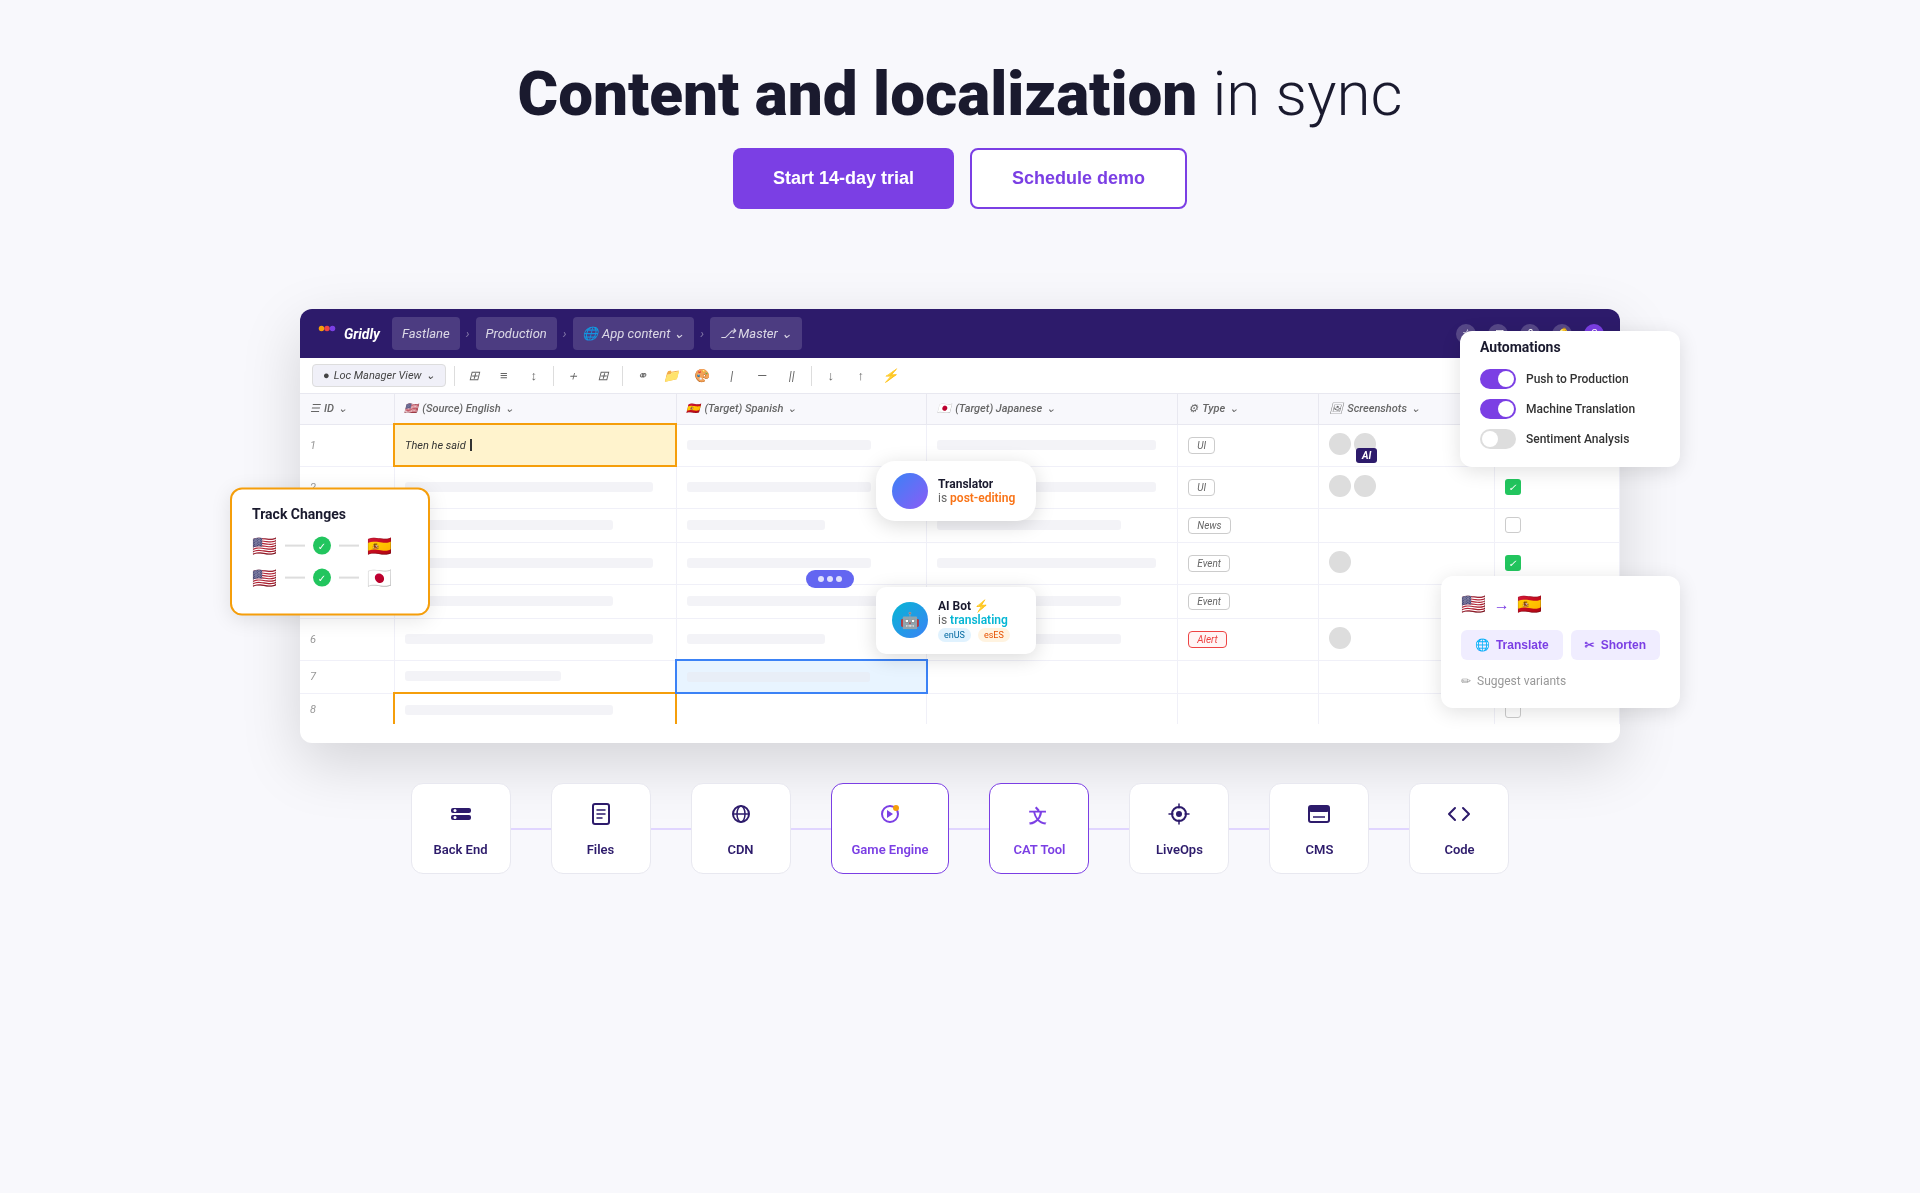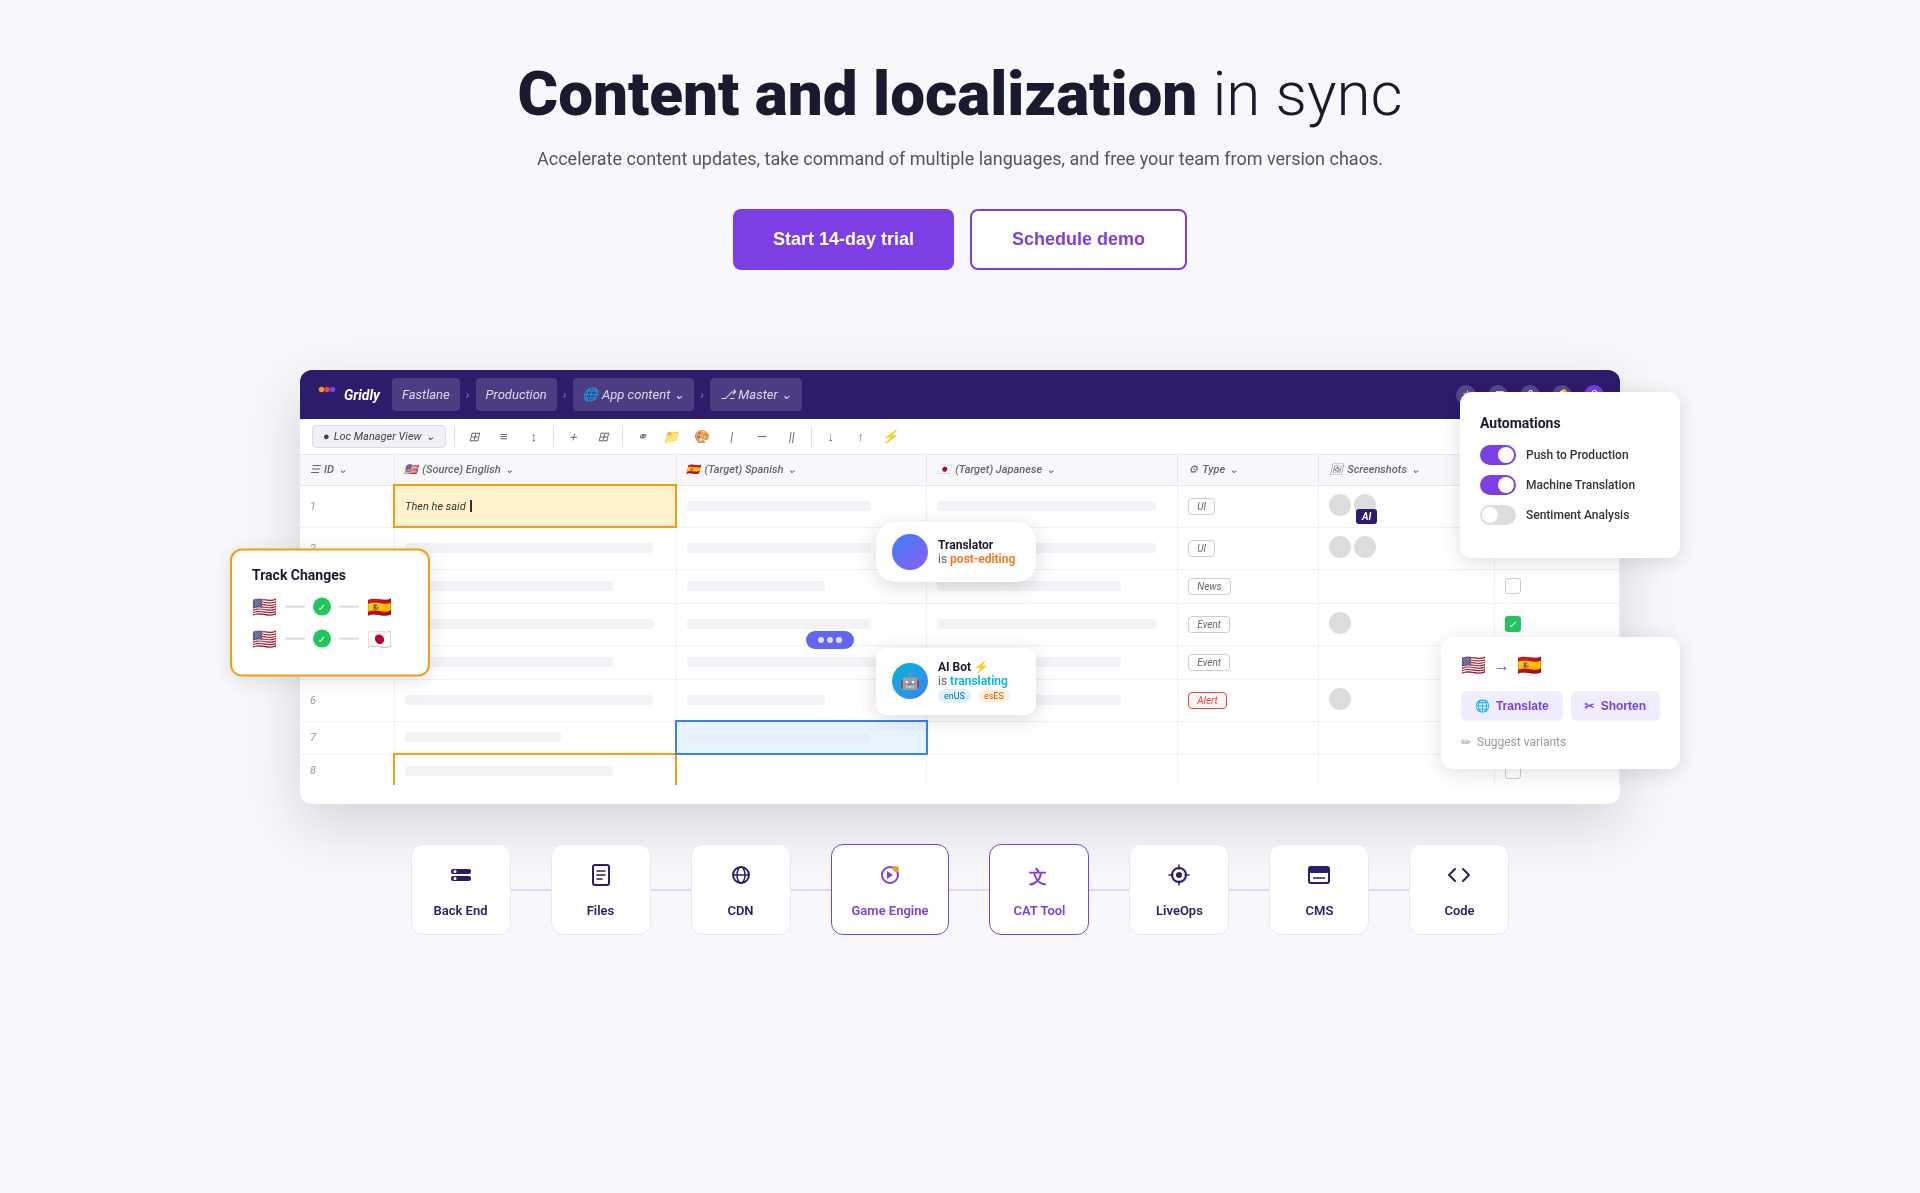--- a/index.html
+++ b/index.html
@@ -460,21 +460,21 @@
       opacity: 0.8;
     }
 
     
     .automations-panel {
       position: absolute;
       right: -20px;
       top: 5%;
       background: white;
       border-radius: 12px;
-      padding: 23px 20px;
+      padding: 8px 20px;
       box-shadow: 0 4px 20px rgba(0,0,0,0.12);
       z-index: 10;
       min-width: 220px;
     }
     .automations-title {
       font-size: 14px;
       font-weight: 700;
       color: #1a1a2e;
       margin-bottom: 14px;
     }
@@ -643,21 +643,20 @@
       overflow: hidden;
     }
   </style>
 </head>
 <body>
 
 <section class="hero">
   <h1 class="hero-title">
     <span class="highlight">Content and localization</span><span class="light"> in sync</span>
   </h1>
-  <p class="hero-subtitle">Accelerate content updates, take command of multiple languages, and free your team from version chaos.</p>
   <div class="cta-buttons">
     <button class="btn-primary">Start 14-day trial</button>
     <button class="btn-secondary">Schedule demo</button>
   </div>
 </section>
 
 <div class="preview-container">
 
   <div class="track-changes-card">
     <div class="track-changes-title">Track Changes</div>

